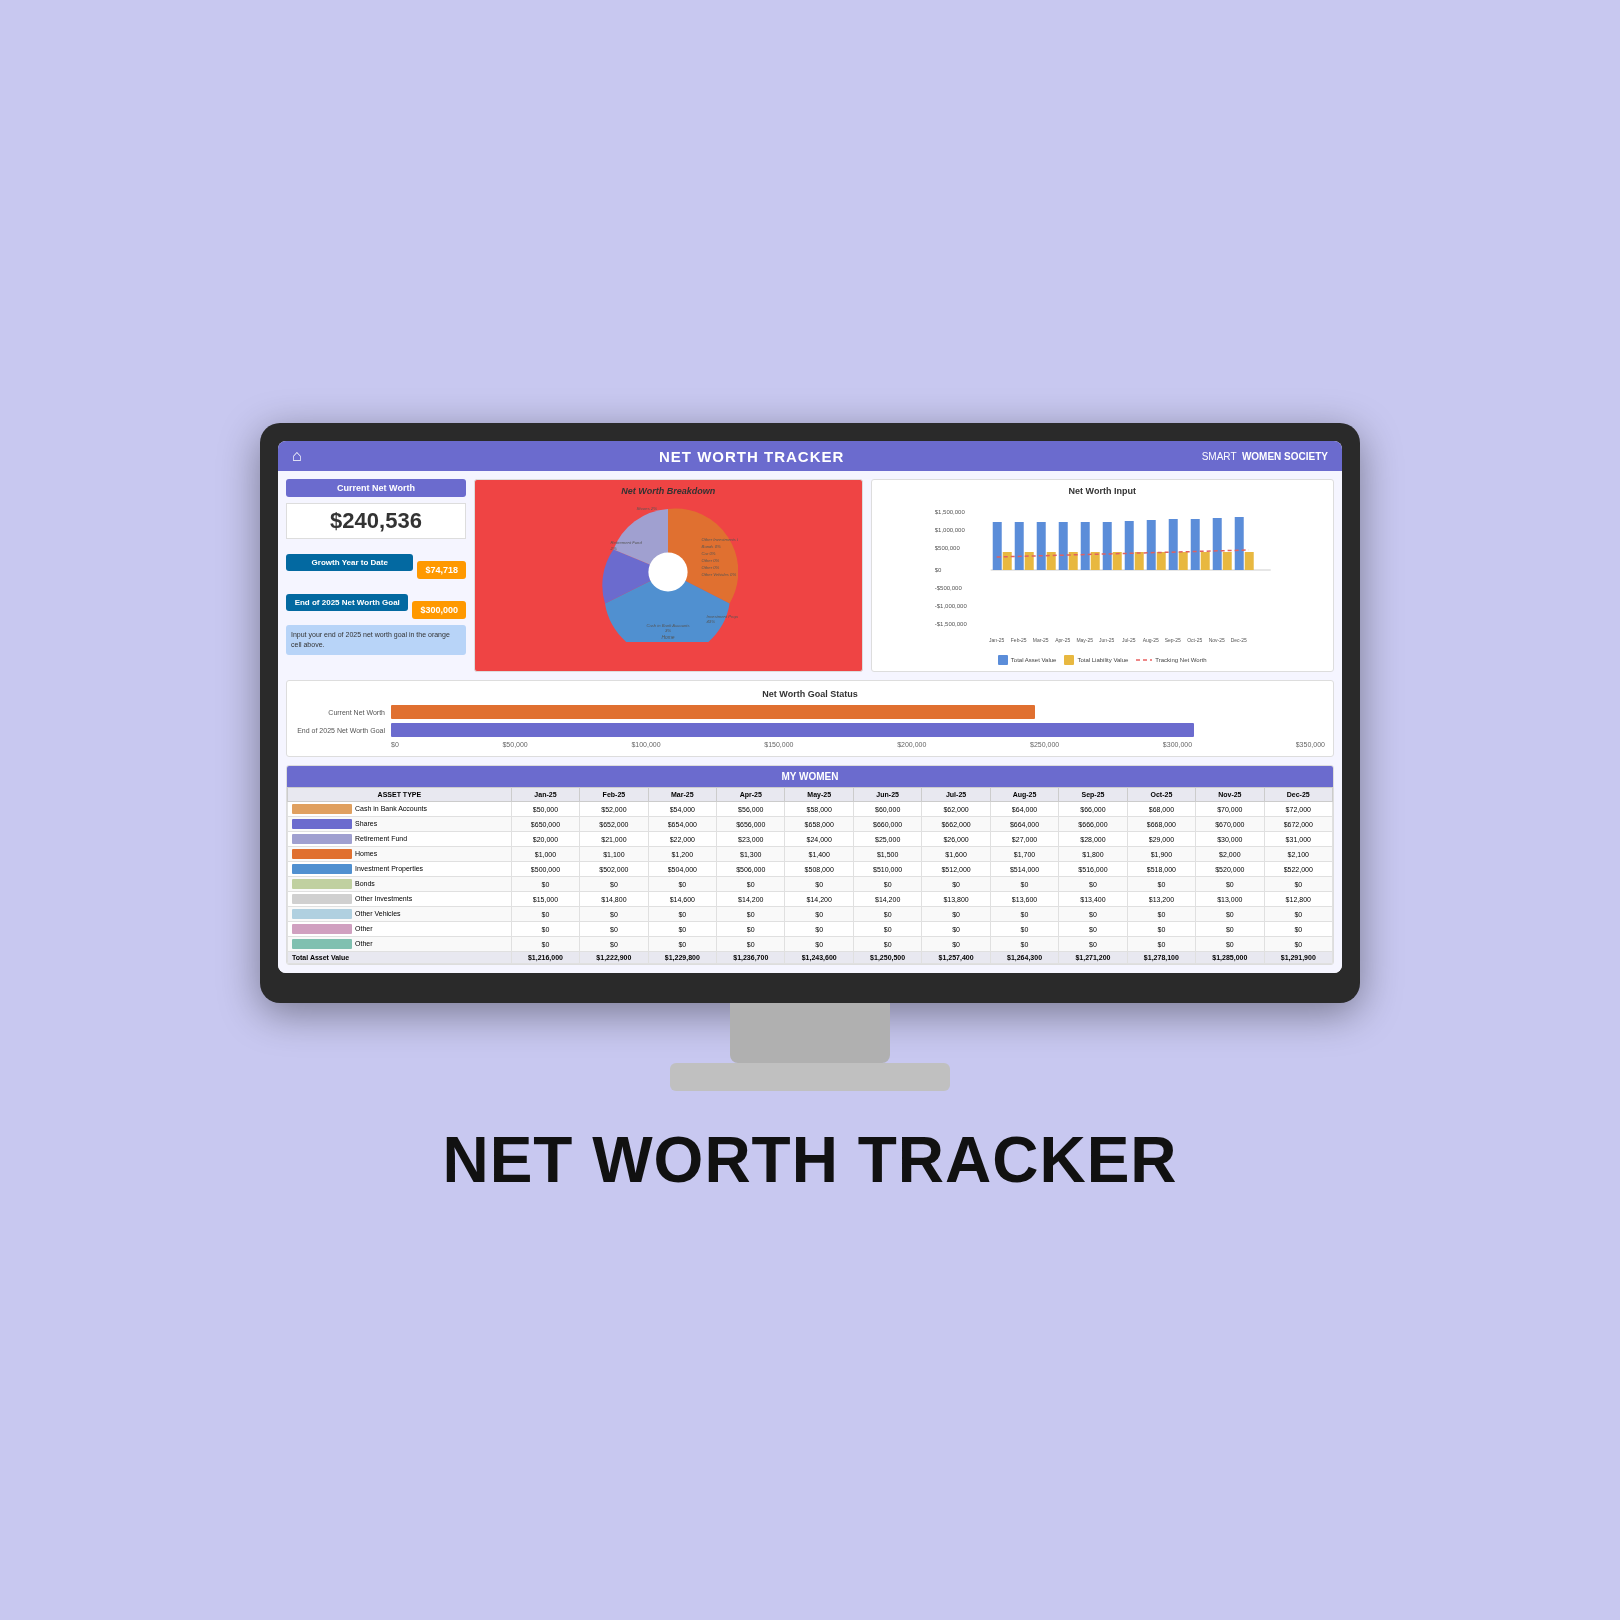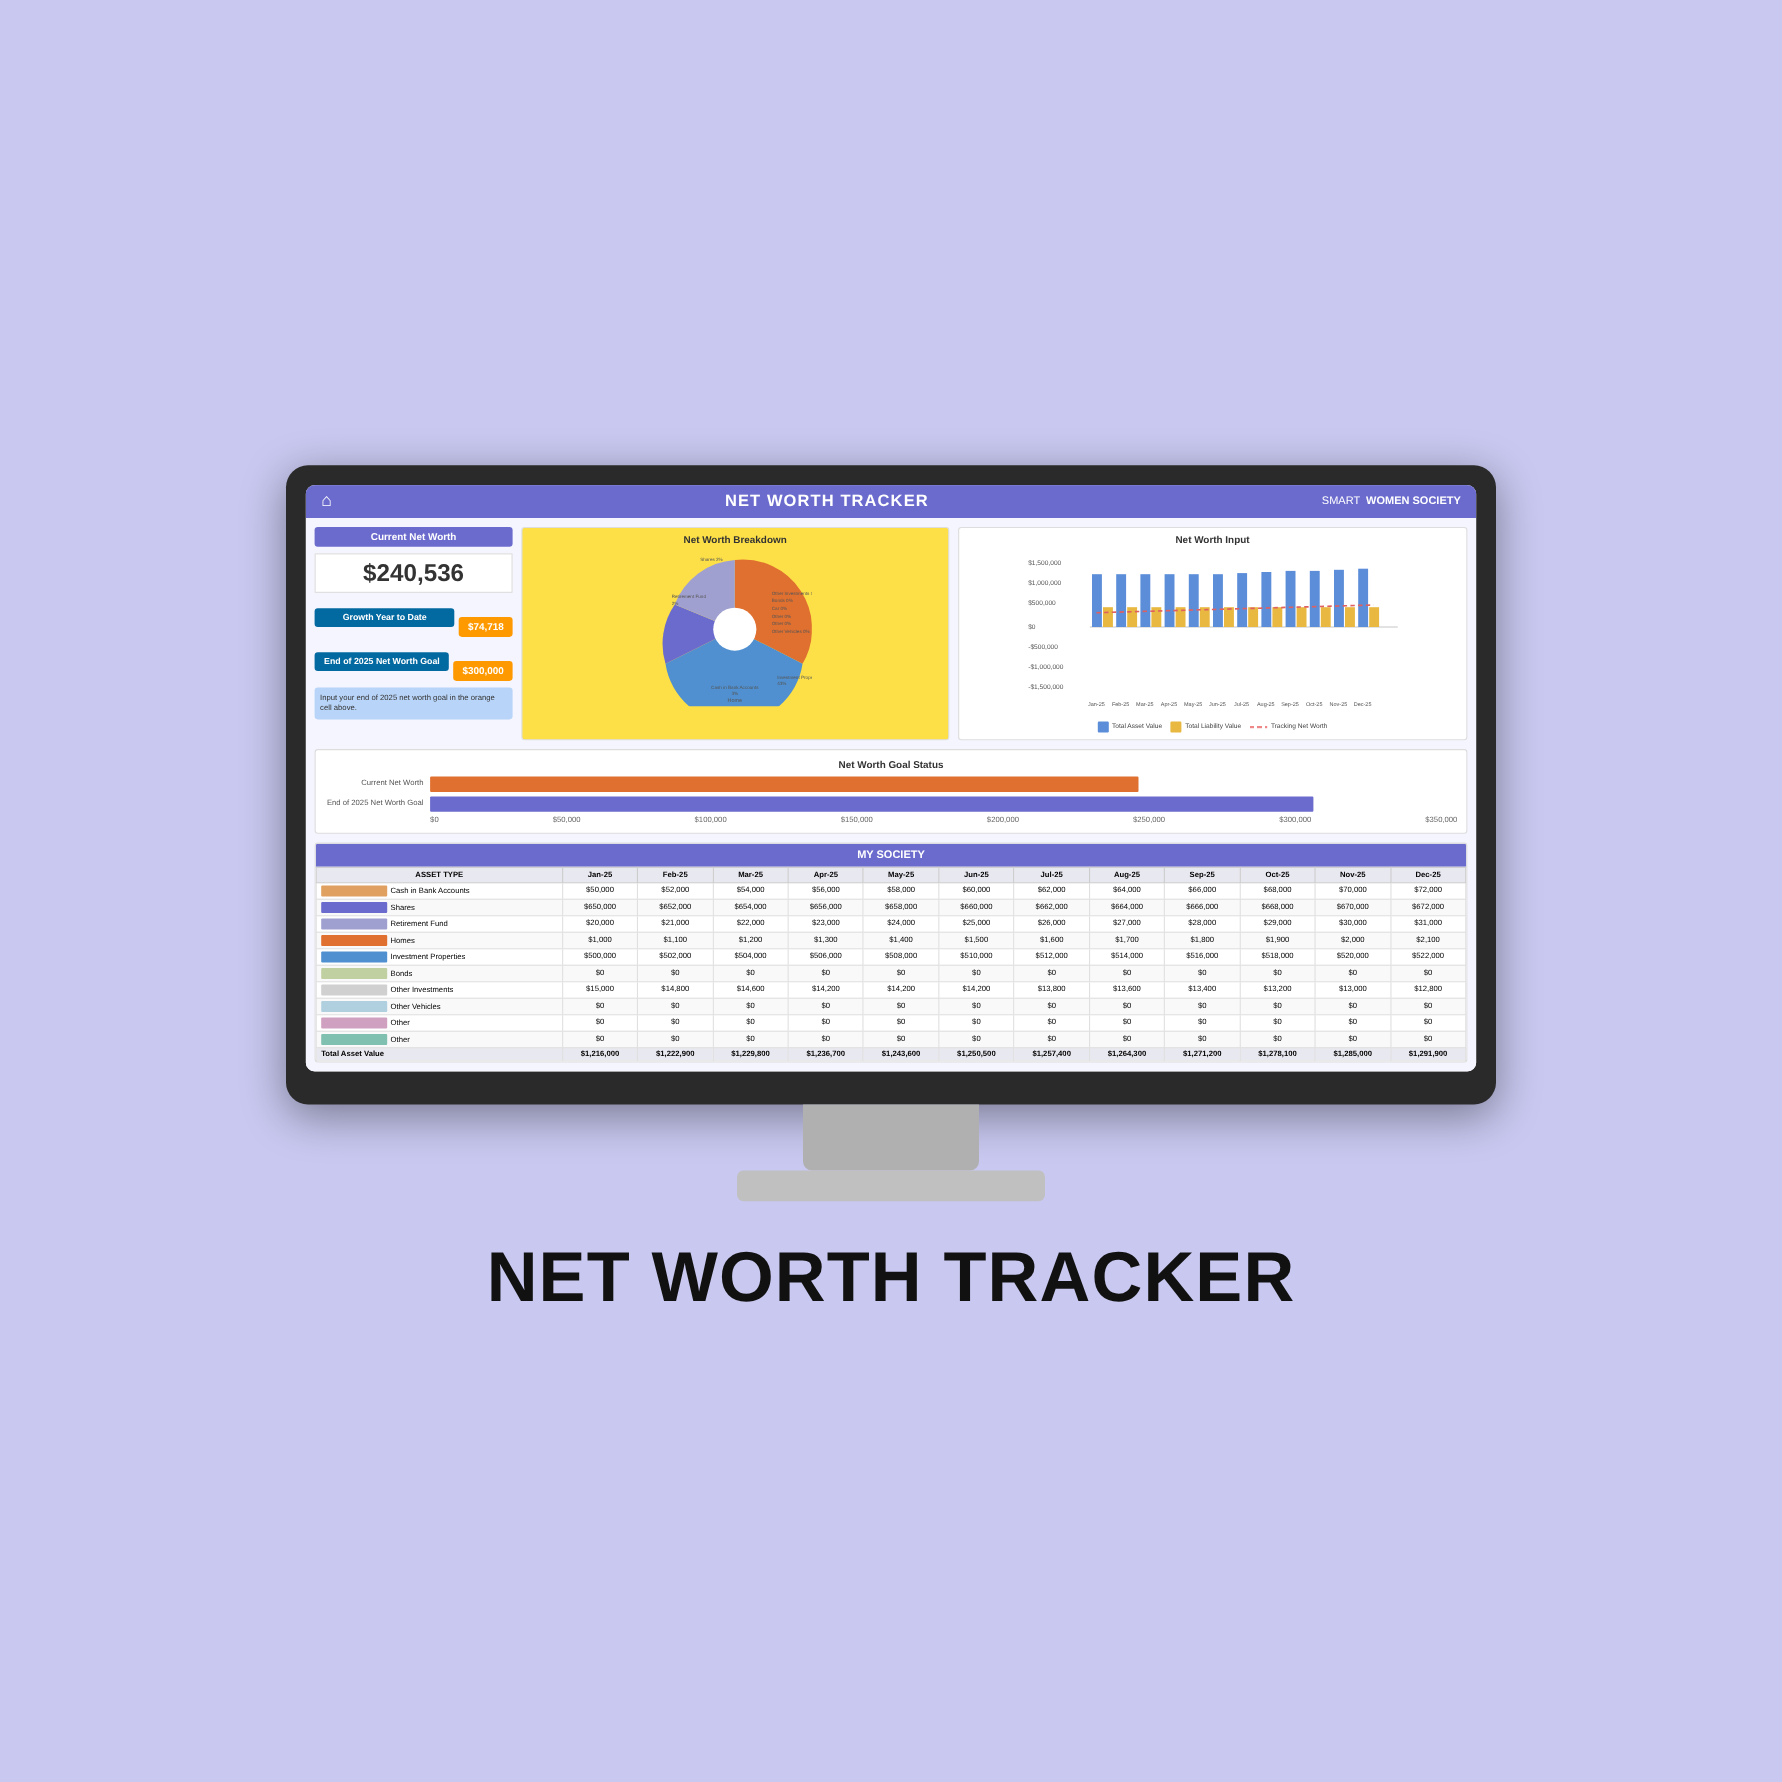--- a/index.html
+++ b/index.html
@@ -159,24 +159,25 @@
       border-radius: 3px;
       padding: 5px;
       font-size: 7px;
       color: #333;
       line-height: 1.4;
     }
 
     
     .center-panel {
       flex: 1;
-      background: #fde047;
+      background: #ef4444;
       border: 1px solid #ddd;
       padding: 6px;
       border-radius: 3px;
+      font-style: italic;
     }
 
     .panel-title {
       font-size: 9px;
       font-weight: 700;
       text-align: center;
       margin-bottom: 6px;
       color: #333;
     }
 
@@ -527,21 +528,21 @@
             <span class="goal-axis-label">$100,000</span>
             <span class="goal-axis-label">$150,000</span>
             <span class="goal-axis-label">$200,000</span>
             <span class="goal-axis-label">$250,000</span>
             <span class="goal-axis-label">$300,000</span>
             <span class="goal-axis-label">$350,000</span>
           </div>
         </div>
 
         <div class="assets-section">
-          <div class="assets-header">MY SOCIETY</div>
+          <div class="assets-header">MY WOMEN</div>
           <table class="assets-table">
             <thead>
               <tr>
                 <th>ASSET TYPE</th>
                 <th>Jan-25</th>
                 <th>Feb-25</th>
                 <th>Mar-25</th>
                 <th>Apr-25</th>
                 <th>May-25</th>
                 <th>Jun-25</th>

